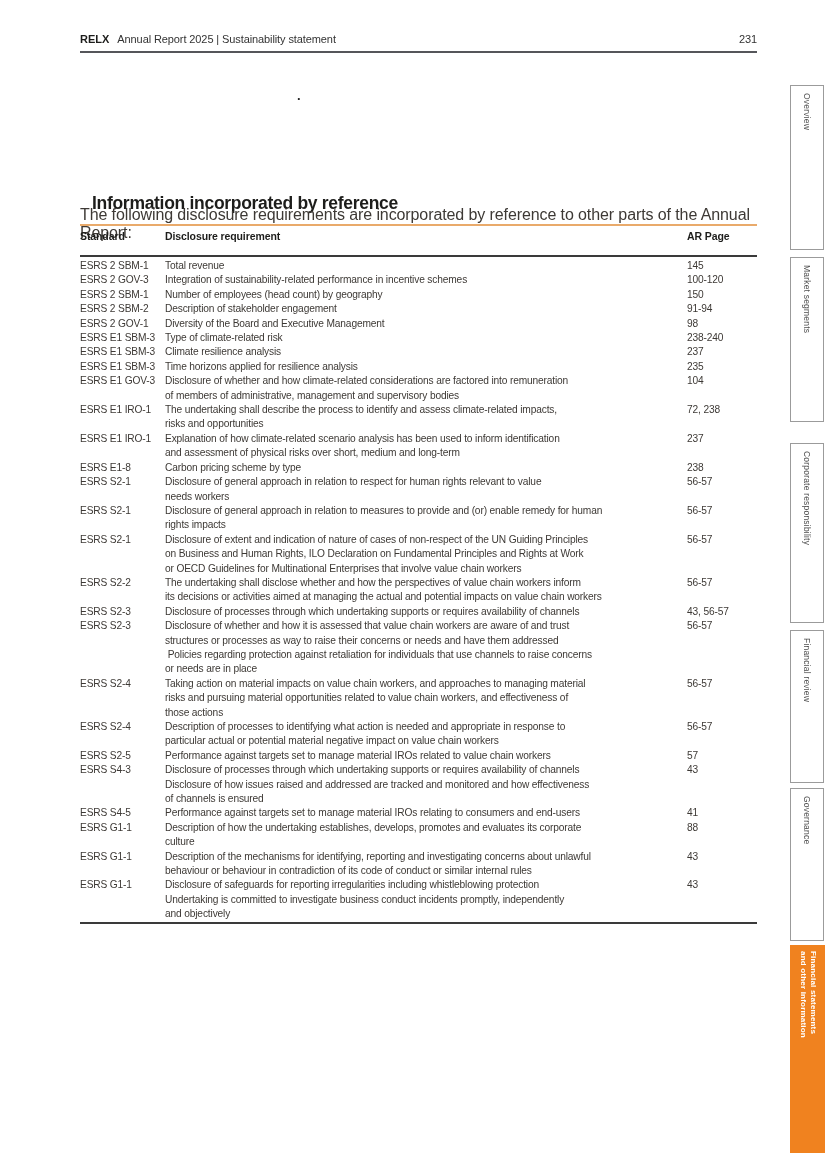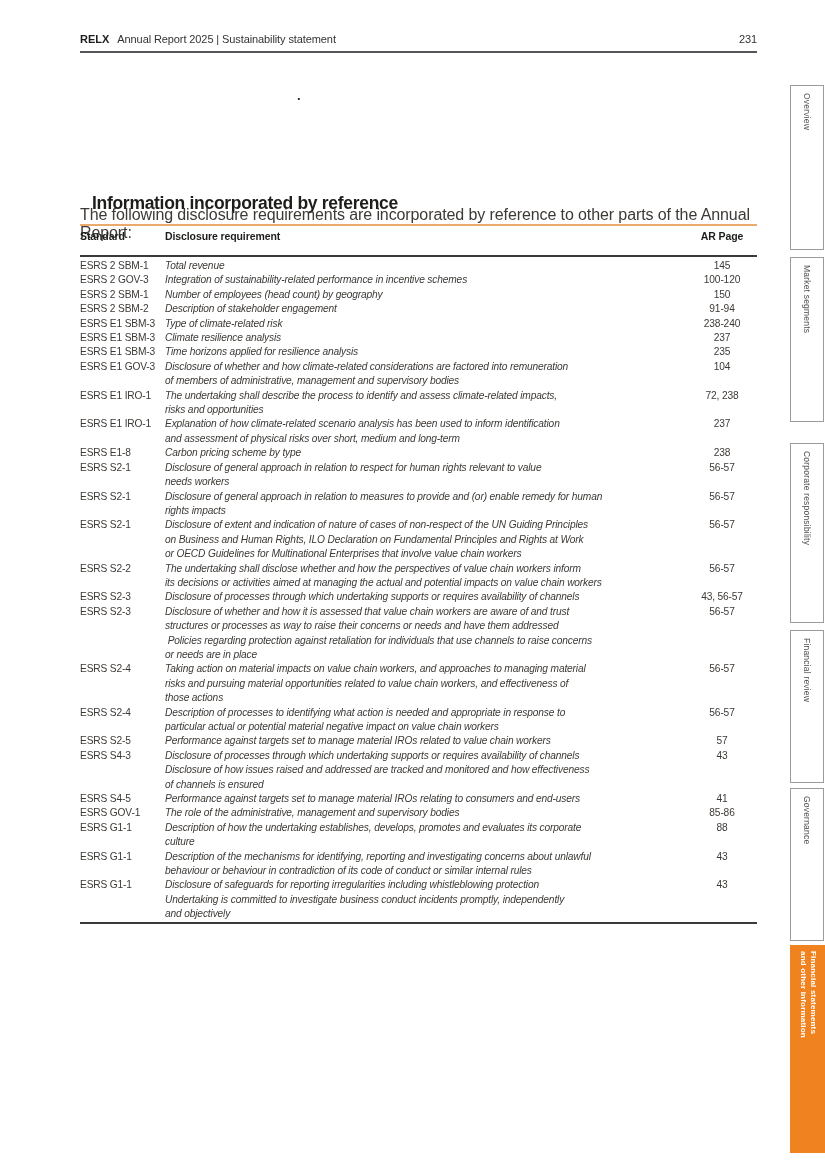--- a/index.html
+++ b/index.html
@@ -44,22 +44,22 @@
   th,td{vertical-align:top;padding:0;font-weight:normal;text-align:left;}
   thead th{
     font-size:10.5px;font-weight:bold;letter-spacing:-0.1px;color:#1d1d1b;
     padding:4px 0 13px 0;border-bottom:2px solid #3a3a3a;
   }
   tbody{font-size:10.2px;letter-spacing:-0.15px;color:var(--ink-soft);}
   tbody td{line-height:14.4px;}
   tbody tr:first-child td{padding-top:2px;}
   .col-std{width:85px;white-space:nowrap;}
   .col-req{width:522px;}
-  .col-page{width:70px;text-align:center;white-space:nowrap;}
-  .req-line{white-space:nowrap;overflow:hidden;font-style:italic;}
+  .col-page{width:70px;text-align:left;white-space:nowrap;}
+  .req-line{white-space:nowrap;overflow:hidden;}
   
   .sidebar{position:absolute;left:0;top:0;width:0;height:0;}
   .side-tab{
     position:absolute;left:790px;width:34px;box-sizing:border-box;
     border:1px solid #9B9B9B;background:#fff;
     display:flex;justify-content:center;cursor:pointer;
   }
   .side-tab .vtext{
     writing-mode:vertical-rl;
     padding-top:7px;font-size:8.5px;letter-spacing:0.2px;color:#4F4F4F;
@@ -118,20 +118,27 @@
             <td class="col-page">150</td>
           </tr>
           <tr>
             <td class="col-std">ESRS 2 SBM-2</td>
             <td class="col-req">
               <div class="req-line">Description of stakeholder engagement</div>
             </td>
             <td class="col-page">91-94</td>
           </tr>
           <tr>
+            <td class="col-std">ESRS 2 GOV-1</td>
+            <td class="col-req">
+              <div class="req-line">Diversity of the Board and Executive Management</div>
+            </td>
+            <td class="col-page">98</td>
+          </tr>
+          <tr>
             <td class="col-std">ESRS E1 SBM-3</td>
             <td class="col-req">
               <div class="req-line">Type of climate-related risk</div>
             </td>
             <td class="col-page">238-240</td>
           </tr>
           <tr>
             <td class="col-std">ESRS E1 SBM-3</td>
             <td class="col-req">
               <div class="req-line">Climate resilience analysis</div>
@@ -260,27 +267,20 @@
             <td class="col-page">43</td>
           </tr>
           <tr>
             <td class="col-std">ESRS S4-5</td>
             <td class="col-req">
               <div class="req-line">Performance against targets set to manage material IROs relating to consumers and end-users</div>
             </td>
             <td class="col-page">41</td>
           </tr>
           <tr>
-            <td class="col-std">ESRS GOV-1</td>
-            <td class="col-req">
-              <div class="req-line">The role of the administrative, management and supervisory bodies</div>
-            </td>
-            <td class="col-page">85-86</td>
-          </tr>
-          <tr>
             <td class="col-std">ESRS G1-1</td>
             <td class="col-req">
               <div class="req-line">Description of how the undertaking establishes, develops, promotes and evaluates its corporate</div>
               <div class="req-line">culture</div>
             </td>
             <td class="col-page">88</td>
           </tr>
           <tr>
             <td class="col-std">ESRS G1-1</td>
             <td class="col-req">

